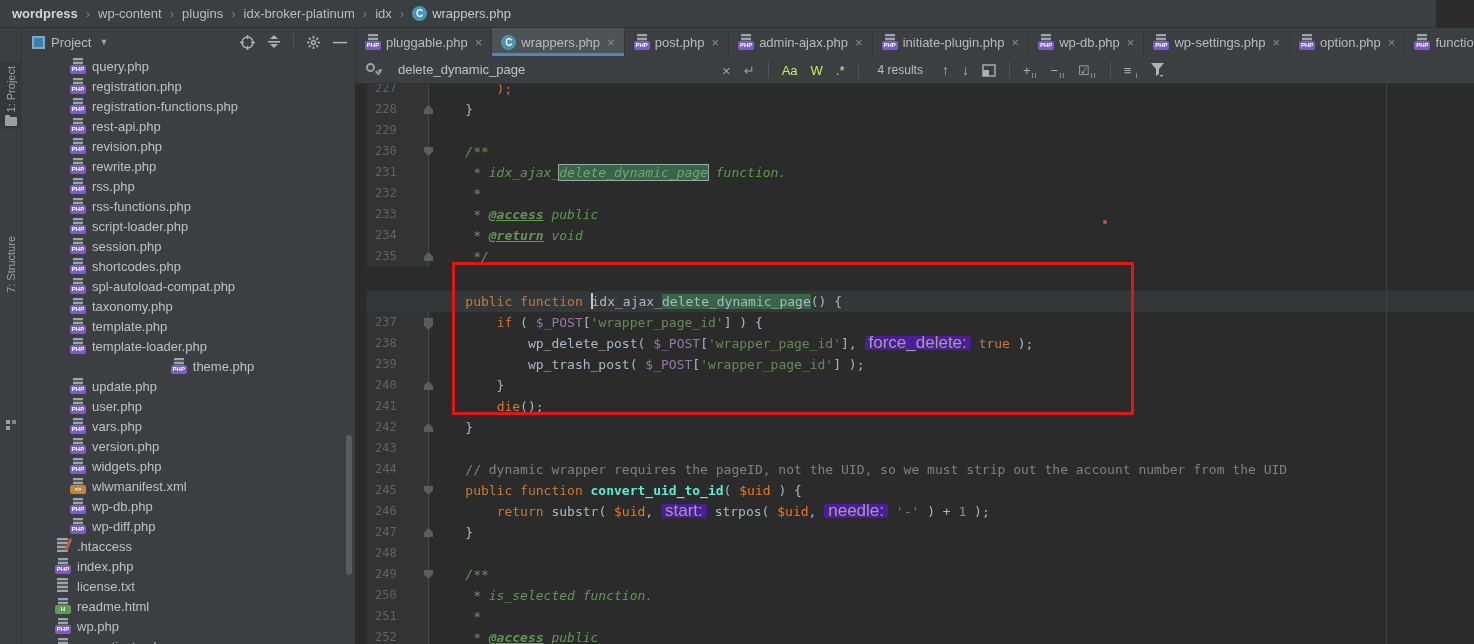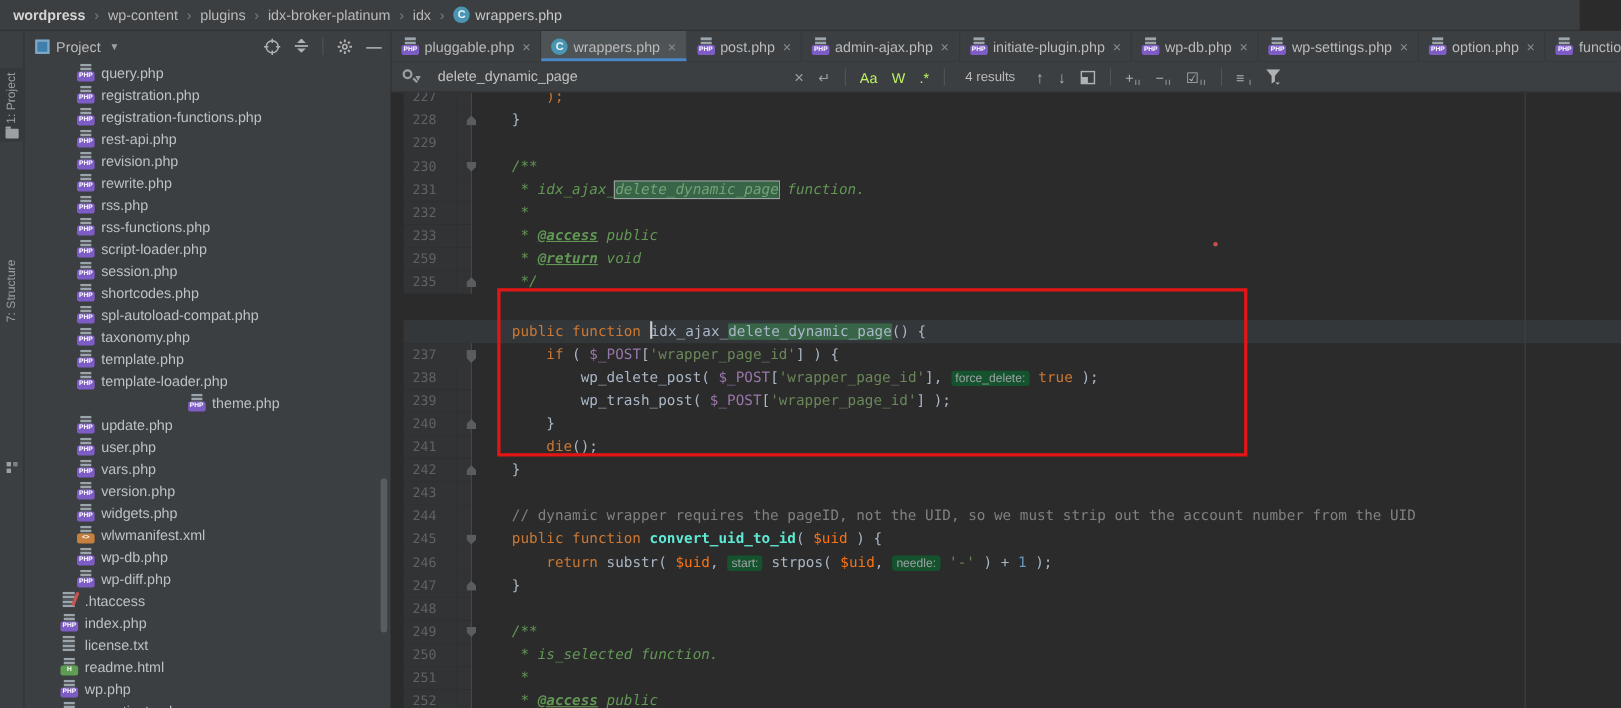--- a/index.html
+++ b/index.html
@@ -101,22 +101,22 @@
   .tk-pa { color:#f97316; }
   .tk-s  { color:#6A8759; }
   .tk-c  { color:#808080; }
   .tk-d  { color:#629755; font-style:italic; }
   .tk-dt { color:#629755; font-style:italic; font-weight:bold; text-decoration:underline; }
   .tk-dv { color:#ffffff; font-style:italic; }
   .tk-f  { color:#5eead4;font-weight:bold; }
   .tk-n2 { color:#6897BB; }
   .tk-ph { color:#A9B7C6; background:#386548; }
   .tk-dh { color:#75A277; font-style:italic; background:#386548; box-shadow:0 0 0 1px #9FA5A0; }
-  .tk-h  { display:inline-block; background:#14532d; color:#9DA1A4; font-family:"Liberation Sans",sans-serif;
-           font-size:11px; line-height:14px; border-radius:3px; padding:0 4px; font-style:normal; }
+  .tk-h  { display:inline-block; background:#4c1d95; color:#9DA1A4; font-family:"Liberation Sans",sans-serif;
+           font-size:17px; line-height:14px; border-radius:3px; padding:0 4px; font-style:normal; }
   .tk-caret { display:inline-block; width:0; border-left:2px solid #C8C8C8; height:16px; vertical-align:-3px; margin-right:-1px; }
 
   .margin-guide { position:absolute; left:1031px; top:0; width:1px; height:560px; background:#3F4244; z-index:3; }
   .red-box { position:absolute; left:97px; top:178px; width:682px; height:153px; border:3px solid #E31616; z-index:6; }
   .red-dot { position:absolute; left:748px; top:136px; width:4px; height:4px; background:#C94F4F; border-radius:50%; z-index:4; }
 
   
   .watermark { position:absolute; left:1218px; top:582px; display:flex; align-items:center; gap:16px; z-index:2; }
   .wm-logo { position:relative; width:48px; height:48px; }
   .wm-logo i { position:absolute; left:0; top:0; width:100%; height:100%; background:#54585B; }
@@ -516,21 +516,21 @@
 
   <div class="editor">
     <div class="code-scroll" id="code">
         <div class="line"><span class="lnum">227</span><span class="fold"></span><span class="codetxt"><span class="tk-k">        );</span></span></div>
         <div class="line"><span class="lnum">228</span><span class="fold"><span class="fm fm-end"></span></span><span class="codetxt"><span class="tk-p">    }</span></span></div>
         <div class="line"><span class="lnum">229</span><span class="fold"></span><span class="codetxt"></span></div>
         <div class="line"><span class="lnum">230</span><span class="fold"><span class="fm fm-start"></span></span><span class="codetxt"><span class="tk-d">    /**</span></span></div>
         <div class="line"><span class="lnum">231</span><span class="fold"></span><span class="codetxt"><span class="tk-d">     * idx_ajax_</span><span class="tk-dh">delete_dynamic_page</span><span class="tk-d"> function.</span></span></div>
         <div class="line"><span class="lnum">232</span><span class="fold"></span><span class="codetxt"><span class="tk-d">     *</span></span></div>
         <div class="line"><span class="lnum">233</span><span class="fold"></span><span class="codetxt"><span class="tk-d">     * </span><span class="tk-dt">@access</span><span class="tk-d"> public</span></span></div>
-        <div class="line"><span class="lnum">259</span><span class="fold"></span><span class="codetxt"><span class="tk-d">     * </span><span class="tk-dt">@return</span><span class="tk-d"> void</span></span></div>
+        <div class="line"><span class="lnum">234</span><span class="fold"></span><span class="codetxt"><span class="tk-d">     * </span><span class="tk-dt">@return</span><span class="tk-d"> void</span></span></div>
         <div class="line"><span class="lnum">235</span><span class="fold"><span class="fm fm-end"></span></span><span class="codetxt"><span class="tk-d">     */</span></span></div>
         <div class="line cur"><span class="lnum">236</span><span class="fold"><span class="fm fm-start"></span></span><span class="codetxt"><span class="tk-k">    public function </span><span class="tk-caret"></span><span class="tk-p">idx_ajax_</span><span class="tk-ph">delete_dynamic_page</span><span class="tk-p">() {</span></span></div>
         <div class="line"><span class="lnum">237</span><span class="fold"><span class="fm fm-start"></span></span><span class="codetxt"><span class="tk-p">        </span><span class="tk-k">if</span><span class="tk-p"> ( </span><span class="tk-v">$_POST</span><span class="tk-p">[</span><span class="tk-s">'wrapper_page_id'</span><span class="tk-p">] ) {</span></span></div>
         <div class="line"><span class="lnum">238</span><span class="fold"></span><span class="codetxt"><span class="tk-p">            wp_delete_post( </span><span class="tk-v">$_POST</span><span class="tk-p">[</span><span class="tk-s">'wrapper_page_id'</span><span class="tk-p">], </span><span class="tk-h">force_delete:</span><span class="tk-p"> </span><span class="tk-k">true</span><span class="tk-p"> );</span></span></div>
         <div class="line"><span class="lnum">239</span><span class="fold"></span><span class="codetxt"><span class="tk-p">            wp_trash_post( </span><span class="tk-v">$_POST</span><span class="tk-p">[</span><span class="tk-s">'wrapper_page_id'</span><span class="tk-p">] );</span></span></div>
         <div class="line"><span class="lnum">240</span><span class="fold"><span class="fm fm-end"></span></span><span class="codetxt"><span class="tk-p">        }</span></span></div>
         <div class="line"><span class="lnum">241</span><span class="fold"></span><span class="codetxt"><span class="tk-p">        </span><span class="tk-k">die</span><span class="tk-p">();</span></span></div>
         <div class="line"><span class="lnum">242</span><span class="fold"><span class="fm fm-end"></span></span><span class="codetxt"><span class="tk-p">    }</span></span></div>
         <div class="line"><span class="lnum">243</span><span class="fold"></span><span class="codetxt"></span></div>
         <div class="line"><span class="lnum">244</span><span class="fold"></span><span class="codetxt"><span class="tk-c">    // dynamic wrapper requires the pageID, not the UID, so we must strip out the account number from the UID</span></span></div>

